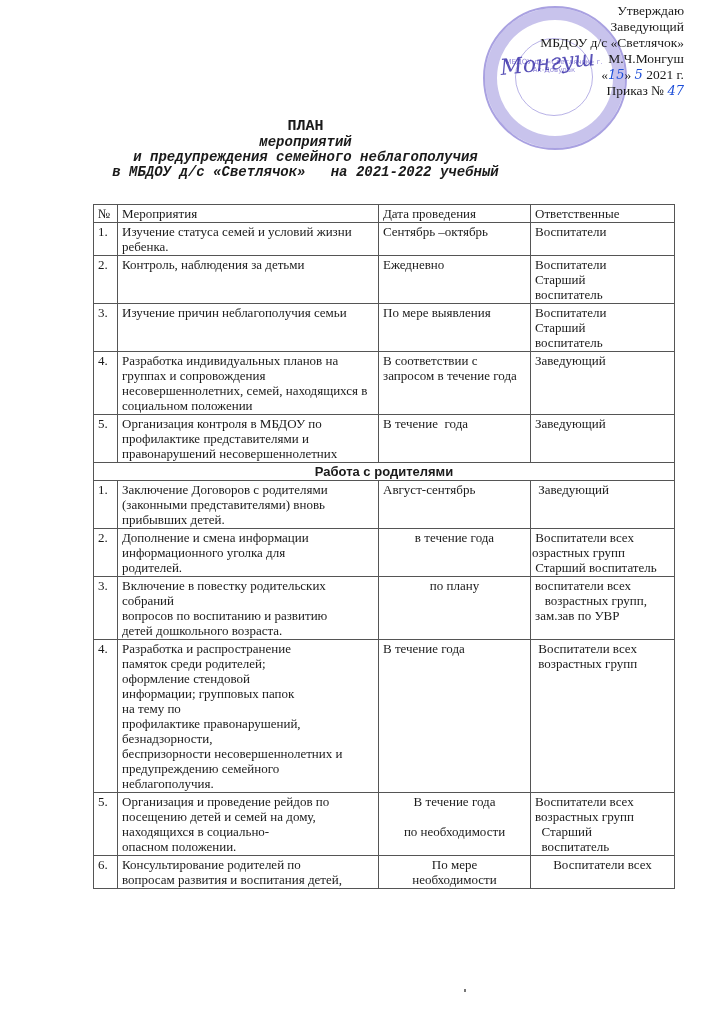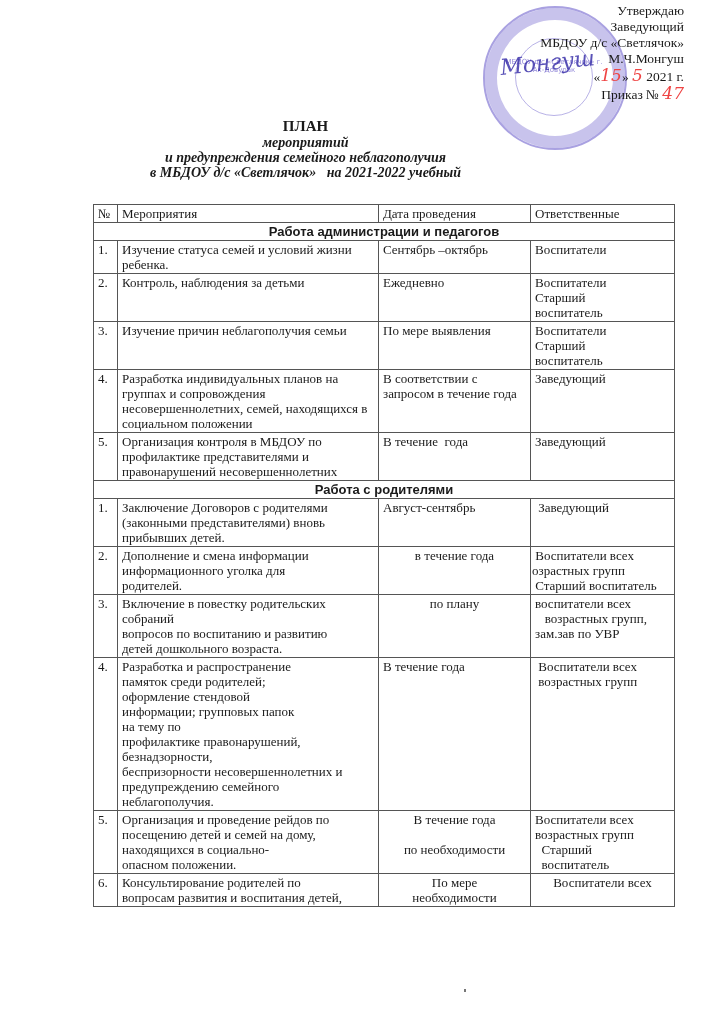--- a/index.html
+++ b/index.html
@@ -4,39 +4,39 @@
 <style>
   html, body { margin: 0; padding: 0; }
   body {
     width: 724px; height: 1024px; background: #ffffff; position: relative; overflow: hidden;
     font-family: "Liberation Serif", "DejaVu Serif", serif; color: #1a1a1a;
   }
   .approval {
     position: absolute; right: 40px; top: 3px; text-align: right;
     font-size: 13.5px; line-height: 16px;
   }
-  .approval .hand { color: #ef4444; font-family: "DejaVu Serif", serif; font-style: italic; font-size: 17px; text-align: right; }
+  .approval .hand { color: #1d4ed8; font-family: "DejaVu Serif", serif; font-style: italic; font-size: 13px; text-align: right; }
   .stamp {
     position: absolute; left: 483px; top: 6px; width: 140px; height: 140px; border-radius: 50%;
     border: 2px solid rgba(98, 84, 200, 0.55);
     box-shadow: inset 0 0 0 10px rgba(255,255,255,0), inset 0 0 0 12px rgba(98,84,200,0.35);
   }
   .stamp .inner {
     position: absolute; left: 30px; top: 30px; width: 76px; height: 76px; border-radius: 50%;
     border: 1.5px solid rgba(98, 84, 200, 0.45);
   }
   .stamp .stamp-text {
     position: absolute; left: 14px; top: 50px; width: 110px; text-align: center;
     font-family: "DejaVu Sans", sans-serif; font-size: 7px; color: rgba(98,84,200,0.7);
   }
   .signature {
     position: absolute; left: 500px; top: 50px; font-family: "DejaVu Serif", serif; font-style: italic;
     font-size: 22px; color: rgba(60, 50, 170, 0.85); transform: rotate(-6deg);
   }
-  .title-block { position: absolute; left: 0; width: 611px; top: 118px; text-align: center; }
+  .title-block { position: absolute; left: 0; width: 611px; top: 118px; text-align: center; font-family: Liberation Mono, monospace; }
   .title-block .t1 { font-weight: bold; font-size: 15px; line-height: 17px; }
   .title-block .t2 { font-weight: bold; font-style: italic; font-size: 14px; line-height: 15px; }
   table.plan {
     position: absolute; left: 93px; top: 204px; width: 581px;
     border-collapse: collapse; font-size: 13px; line-height: 15px; table-layout: fixed;
   }
   table.plan td, table.plan th {
     border: 1px solid #555; padding: 1px 4px; vertical-align: top; font-weight: normal; text-align: left;
   }
   table.plan col.c0 { width: 24px; }
@@ -84,23 +84,20 @@
     </colgroup>
   <thead>
     <tr>
       <th>№</th>
       <th>Мероприятия</th>
       <th>Дата проведения</th>
       <th>Ответственные</th>
     </tr>
   </thead>
   <tbody>
-    <tr class="section">
-      <td colspan="4">Работа администрации и педагогов</td>
-    </tr>
     <tr style="height:32px">
       <td class="num">1.</td>
       <td class="just">Изучение статуса семей и условий жизни ребенка.</td>
       <td>Сентябрь –октябрь</td>
       <td>Воспитатели</td>
     </tr>
     <tr>
       <td class="num">2.</td>
       <td class="just">Контроль, наблюдения за детьми</td>
       <td>Ежедневно</td>

